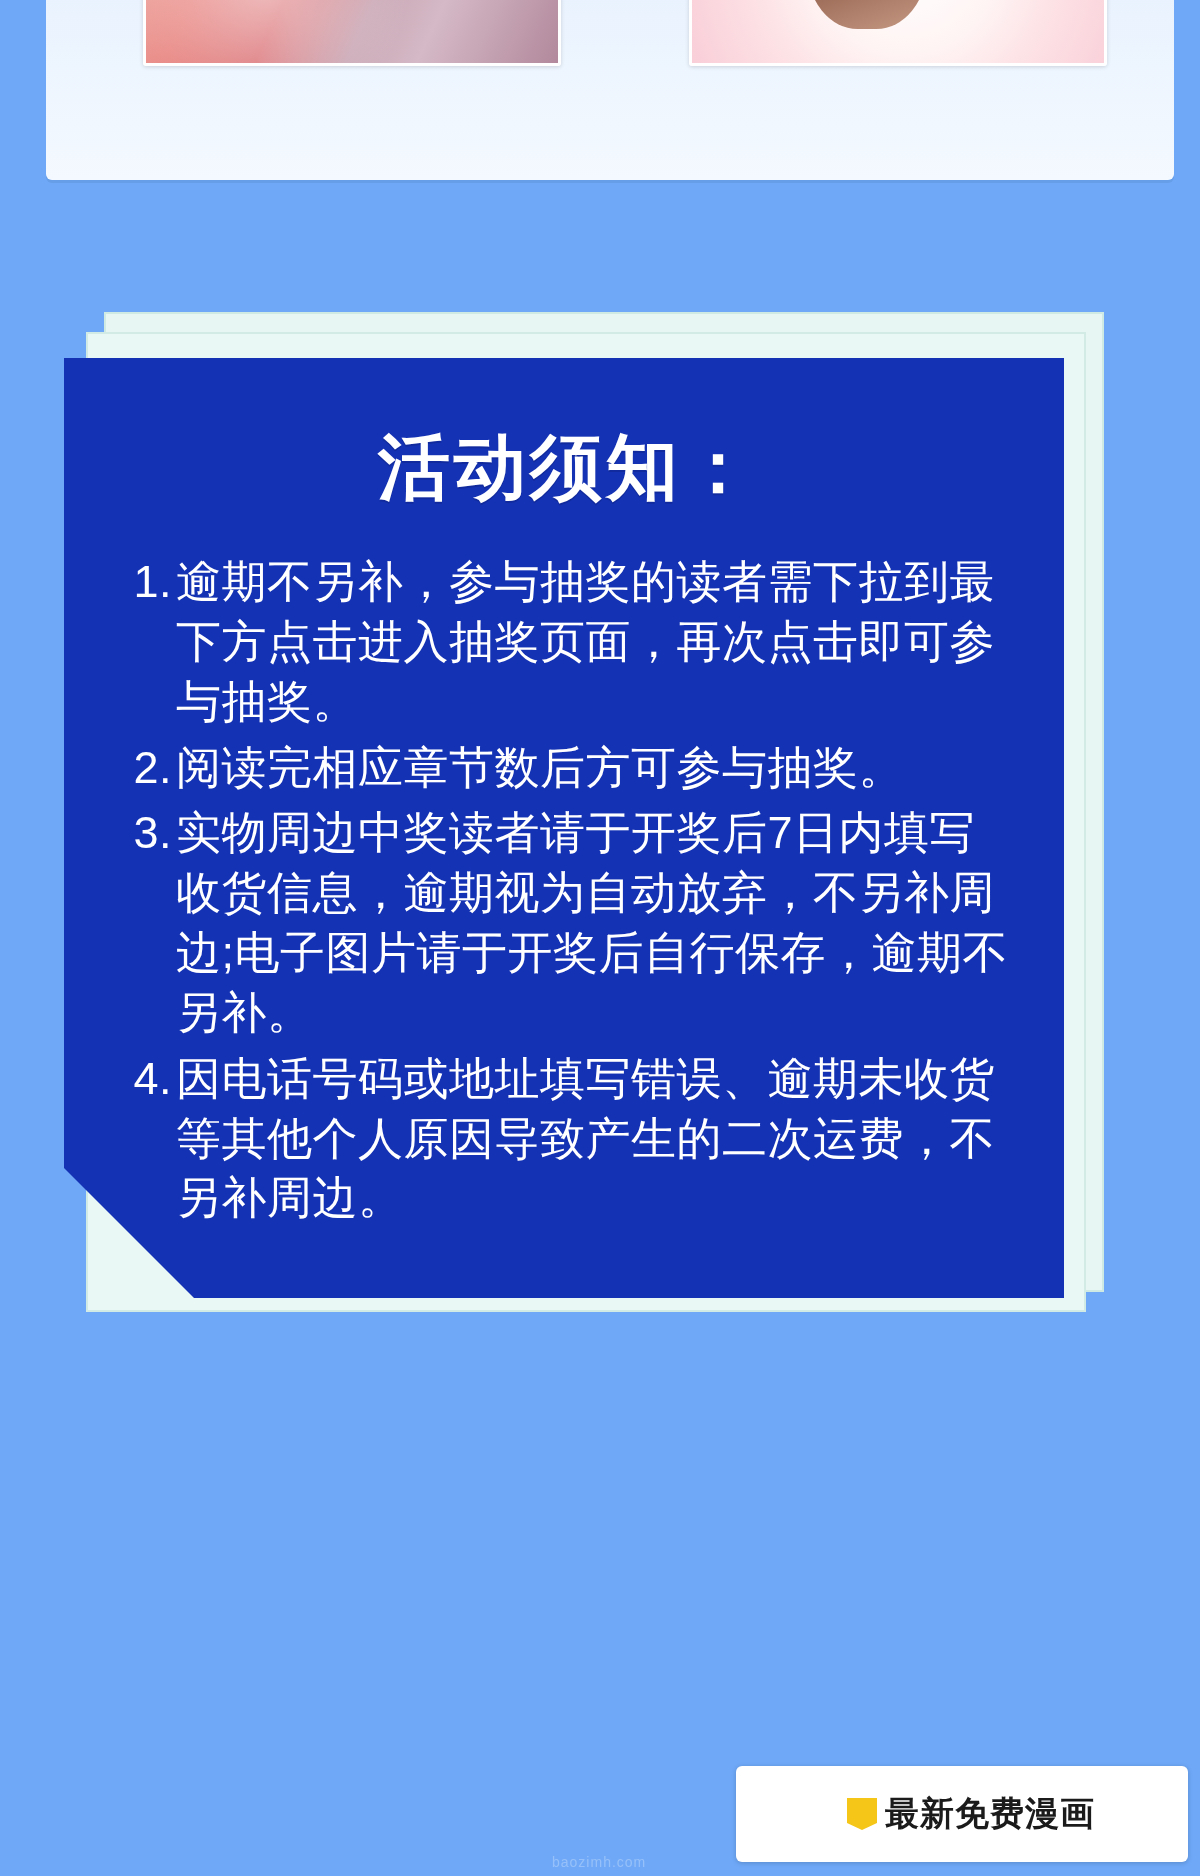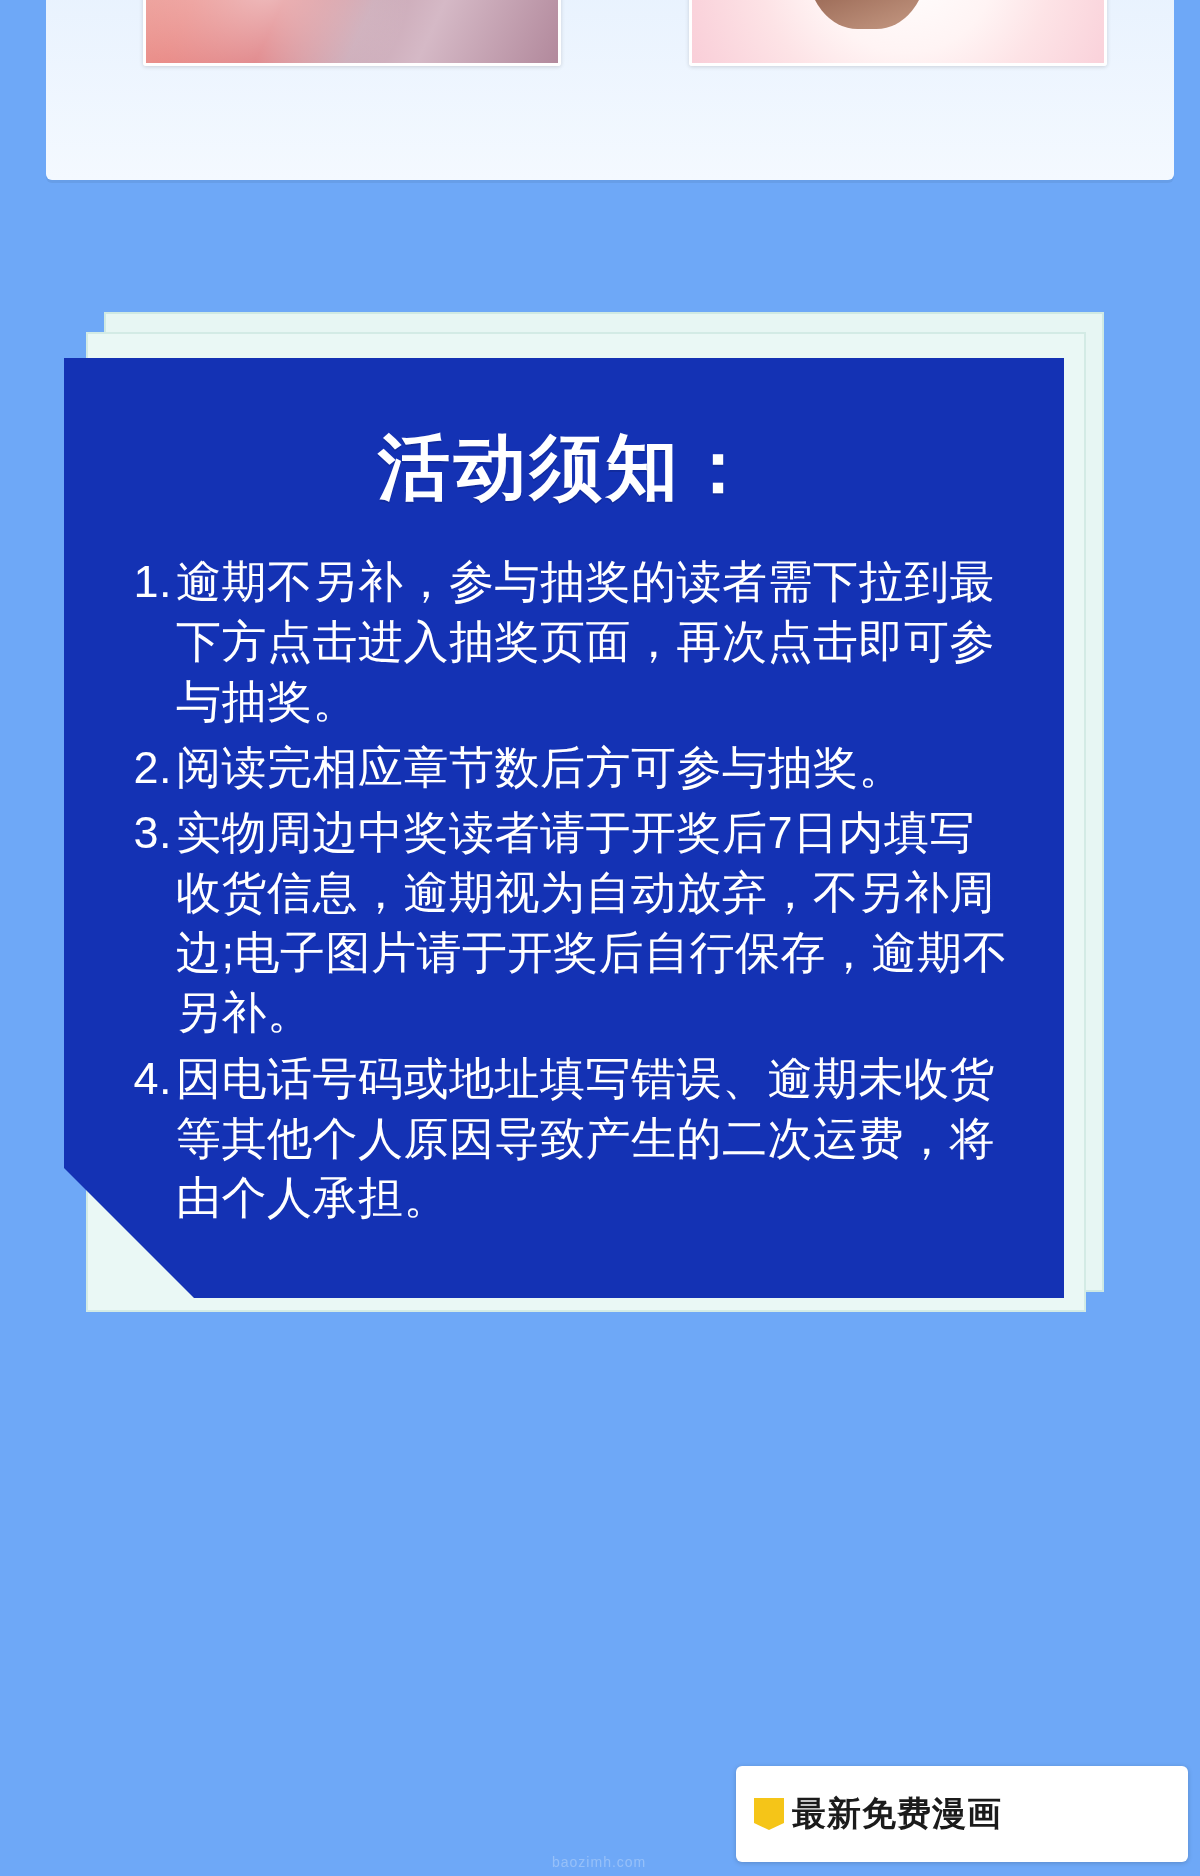--- a/index.html
+++ b/index.html
@@ -163,21 +163,21 @@
   .watermark {
     position: absolute;
     right: 12px;
     bottom: 14px;
     width: 452px;
     height: 96px;
     background: #ffffff;
     border-radius: 6px;
     box-shadow: 0 1px 5px rgba(0,0,0,0.18);
     display: flex;
-    flex-direction: column;
+    flex-direction: row;
     justify-content: center;
     padding-left: 18px;
     box-sizing: border-box;
   }
   .wm-row1 {
     display: flex;
     align-items: center;
     gap: 8px;
   }
   .wm-flag {
@@ -232,21 +232,21 @@
       <li class="notice-item">
         <span class="notice-num">2.</span>
         <span class="notice-text">阅读完相应章节数后方可参与抽奖。</span>
       </li>
       <li class="notice-item">
         <span class="notice-num">3.</span>
         <span class="notice-text">实物周边中奖读者请于开奖后7日内填写收货信息，逾期视为自动放弃，不另补周边;电子图片请于开奖后自行保存，逾期不另补。</span>
       </li>
       <li class="notice-item">
         <span class="notice-num">4.</span>
-        <span class="notice-text">因电话号码或地址填写错误、逾期未收货等其他个人原因导致产生的二次运费，将由个人承担。</span>
+        <span class="notice-text">因电话号码或地址填写错误、逾期未收货等其他个人原因导致产生的二次运费，不另补周边。</span>
       </li>
     </ul>
   </div>
 </div>
 
 <div class="watermark">
   <div class="wm-row1">
     <span class="wm-flag"></span>
     <span class="wm-title">最新免费漫画</span>
   </div>

